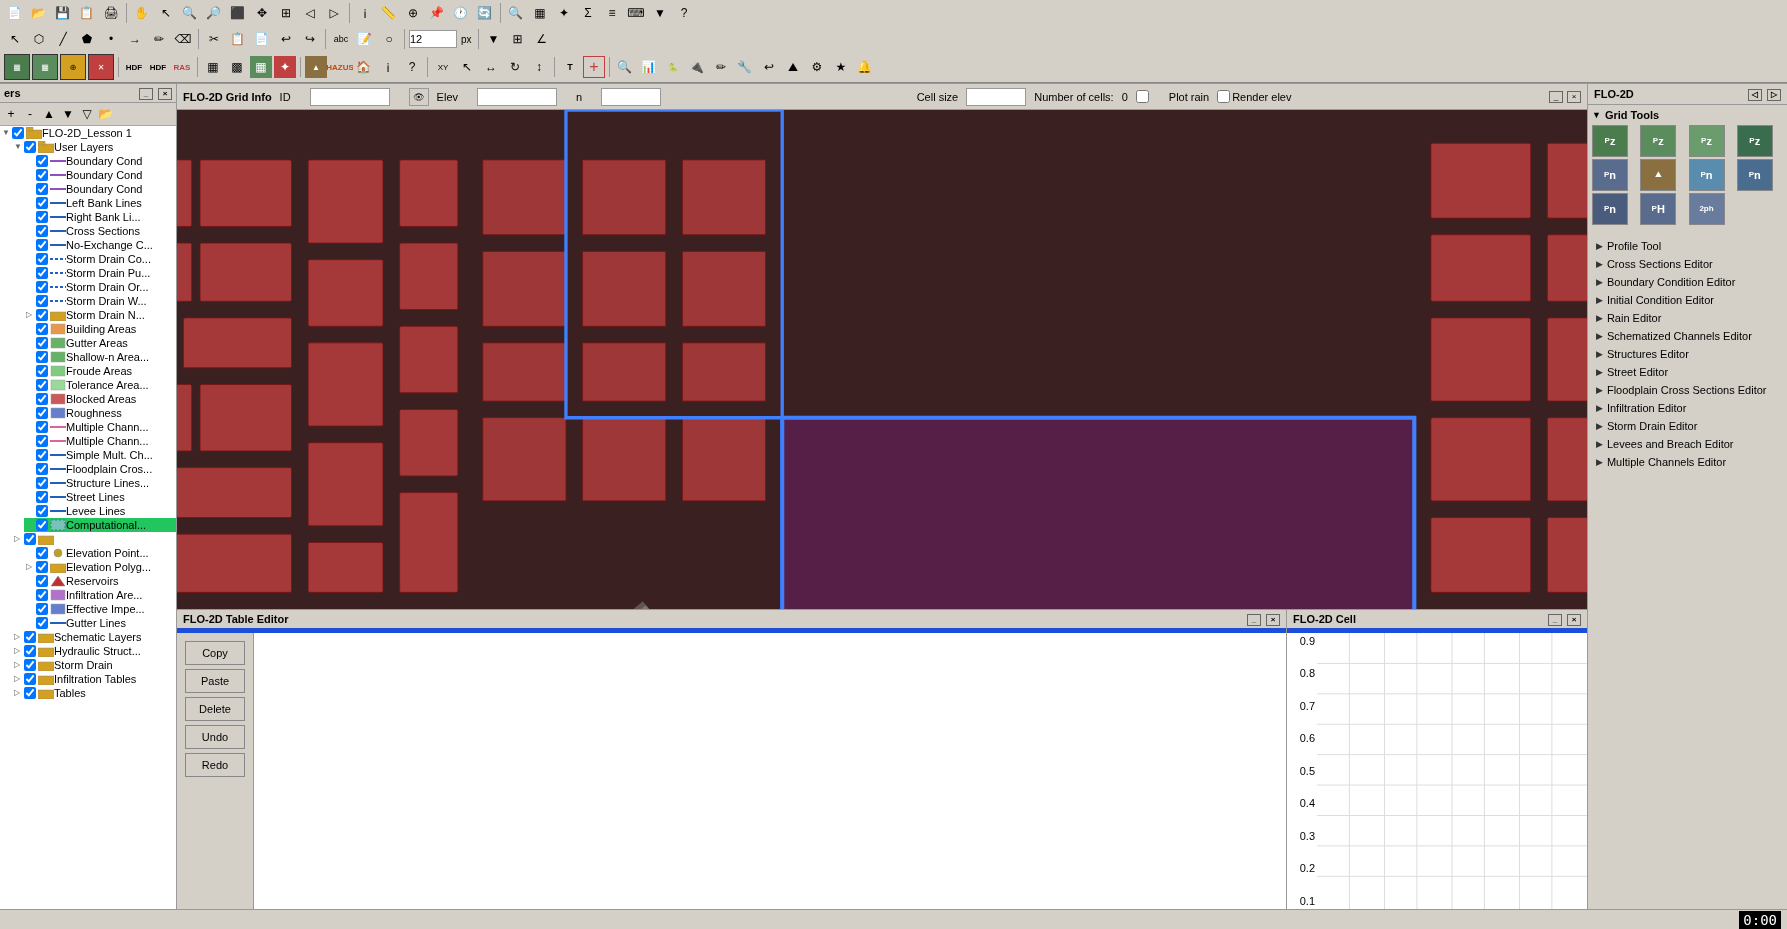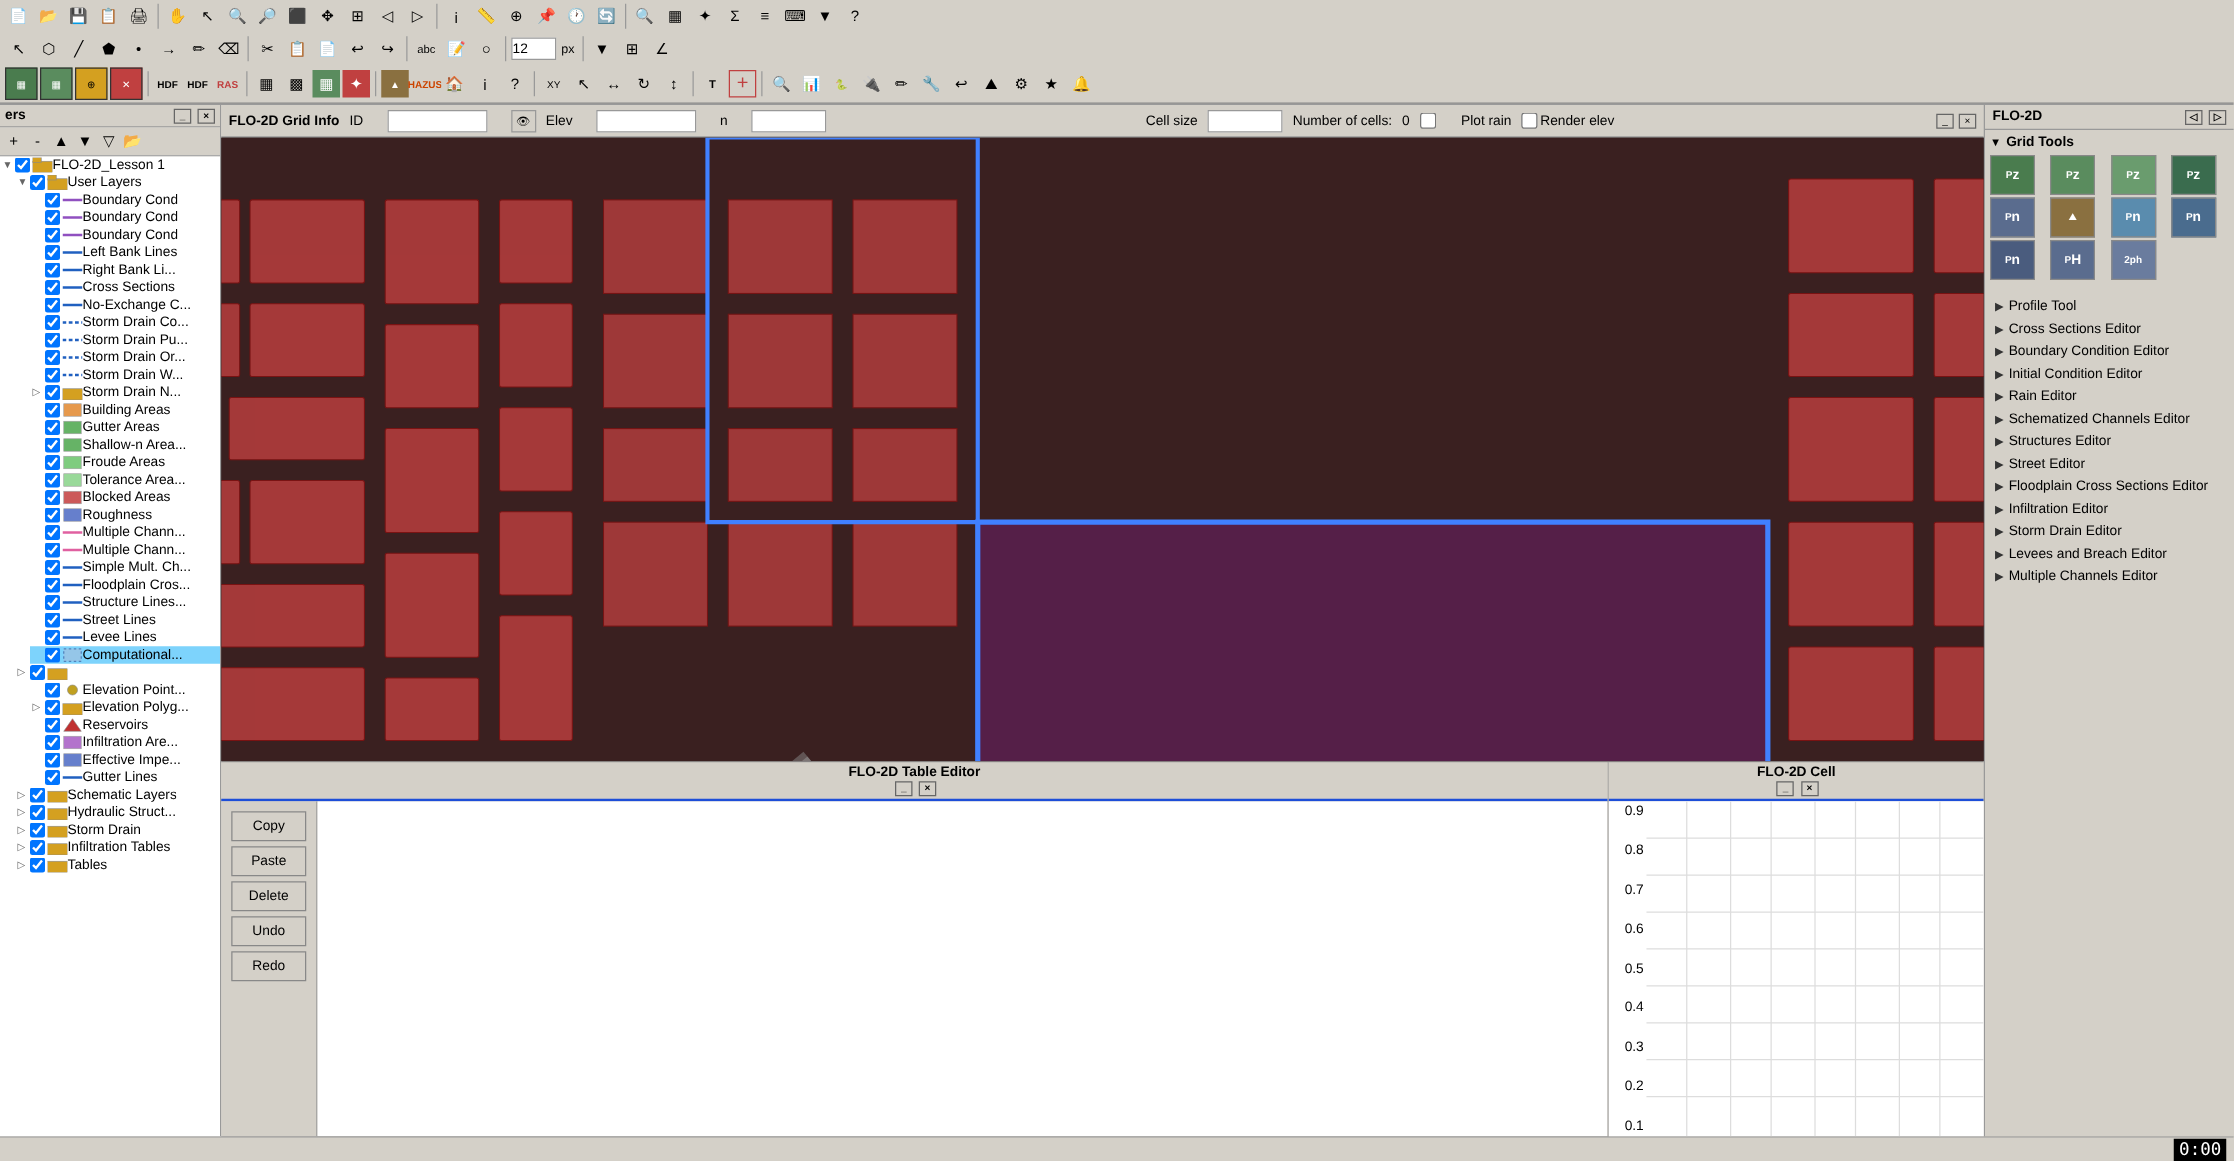--- a/index.html
+++ b/index.html
@@ -69,21 +69,21 @@
       font-size: 10.5px;
     }
     .layer-item {
       display: flex;
       align-items: center;
       padding: 1px 2px;
       cursor: pointer;
       white-space: nowrap;
       overflow: hidden;
     }
-    .layer-item.selected { background: #7dd3fc; }
+    .layer-item.selected { background: #22c55e; }
     .layer-checkbox {
       width: 12px; height: 12px;
       margin-right: 2px;
       flex-shrink: 0;
     }
     .layer-text {
       overflow: hidden;
       text-overflow: ellipsis;
       white-space: nowrap;
     }
@@ -144,27 +144,26 @@
       flex-direction: column;
       border-right: 1px solid #999;
     }
     .plot-panel {
       width: 300px;
       display: flex;
       flex-direction: column;
     }
     .panel-header {
       background: #d4d0c8;
-      border-bottom: 2px solid #1d4ed8;
-      padding: 2px 22px;
+      border-bottom: 5px solid #1d4ed8;
+      padding: 2px 6px;
       display: flex;
       align-items: center;
       justify-content: space-between;
       font-weight: bold;
-      flex-direction: column;
     }
     .panel-content {
       flex: 1;
       display: flex;
       overflow: hidden;
     }
     .editor-buttons {
       display: flex;
       flex-direction: column;
       gap: 4px;
@@ -348,21 +347,21 @@
     <button class="toolbar-btn">✂</button>
     <button class="toolbar-btn">📋</button>
     <button class="toolbar-btn">📄</button>
     <button class="toolbar-btn">↩</button>
     <button class="toolbar-btn">↪</button>
     <div class="toolbar-separator"></div>
     <button class="toolbar-btn" style="font-size:9px">abc</button>
     <button class="toolbar-btn">📝</button>
     <button class="toolbar-btn">○</button>
     <div class="toolbar-separator"></div>
-    <input type="text" style="width: 36px; height: 18px; border: 1px solid rgb(153, 153, 153); font-size: 11px;" value="12">
+    <input type="text" style="width: 48px; height: 18px; border: 1px solid rgb(153, 153, 153); font-size: 11px;" value="12">
     <span style="font-size:10px;margin:0 2px">px</span>
     <div class="toolbar-separator"></div>
     <button class="toolbar-btn">▼</button>
     <button class="toolbar-btn">⊞</button>
     <button class="toolbar-btn">∠</button>
   </div>
 
   <div class="toolbar-row" style="border-bottom:1px solid #888;">
     <button class="toolbar-btn" style="width:26px;height:26px;background:#4a7c4e;border:1px solid #333;color:white;font-size:8px">▦</button>
     <button class="toolbar-btn" style="width:26px;height:26px;background:#5a8c5e;border:1px solid #333;color:white;font-size:8px">▦</button>

